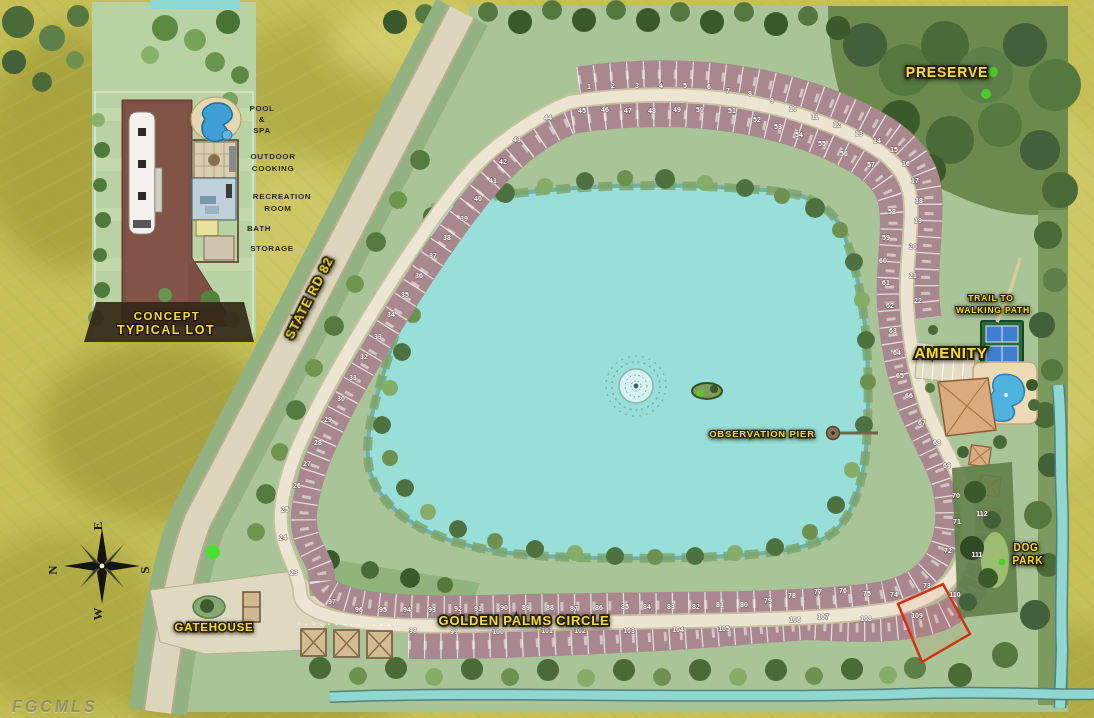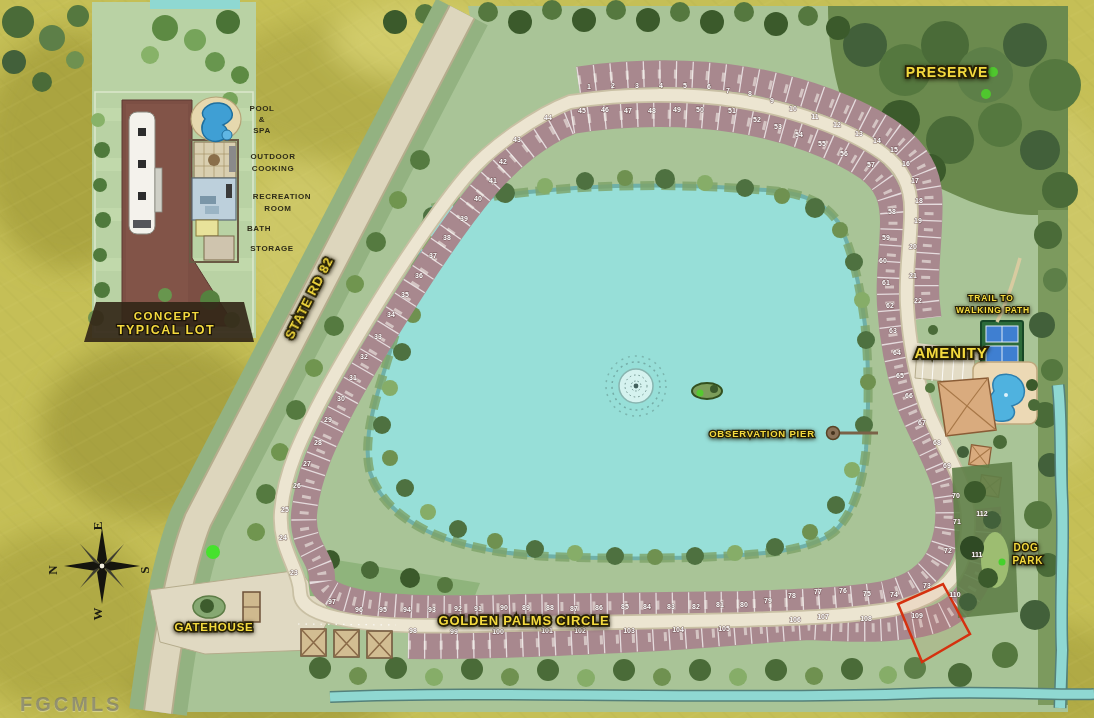--- a/index.html
+++ b/index.html
@@ -3,21 +3,21 @@
 <meta charset="utf-8">
 <style>
   html,body{margin:0;padding:0;background:#9a963f;}
   #stage{position:relative;width:1094px;height:718px;overflow:hidden;background:#c5bf56;font-family:"Liberation Sans",sans-serif;}
   #map-svg{position:absolute;inset:0;width:1094px;height:718px;display:block;}
   .yellow-label{font-family:"Liberation Sans",sans-serif;font-weight:bold;fill:#f4da3e;stroke:#262005;paint-order:stroke;letter-spacing:.8px;text-anchor:middle;filter:drop-shadow(0 1px 2px rgba(25,20,4,.85));}
   .lot-num{font-family:"Liberation Sans",sans-serif;font-weight:bold;font-size:7px;fill:#ffffff;stroke:rgba(80,52,52,.6);stroke-width:1.1px;paint-order:stroke;text-anchor:middle;}
   .inset-label{font-family:"Liberation Sans",sans-serif;font-weight:bold;font-size:8px;fill:#2e2c18;text-anchor:middle;letter-spacing:.6px;}
   .inset-title{font-family:"Liberation Sans",sans-serif;font-weight:bold;fill:#f4da3e;stroke:#1c1407;stroke-width:2.6px;paint-order:stroke;text-anchor:middle;letter-spacing:1.5px;}
   .compass-letter{font-family:"Liberation Serif",serif;font-weight:bold;font-size:13px;fill:#1c1c12;text-anchor:middle;}
-  #watermark{position:absolute;left:20px;bottom:2px;font-size:20px;font-weight:bold;letter-spacing:3px;color:rgba(110,110,98,.62);text-shadow:0 1px 1px rgba(255,255,255,.35);}
+  #watermark{position:absolute;left:12px;bottom:2px;font-size:16px;font-weight:bold;letter-spacing:3px;color:rgba(110,110,98,.62);text-shadow:0 1px 1px rgba(255,255,255,.35);font-style:italic;}
 </style>
 </head>
 <body>
 
 <div id="stage">
 <svg id="map-svg" viewBox="0 0 1094 718">
   <defs>
     <filter id="soft" x="-50%" y="-50%" width="200%" height="200%">
           <feGaussianBlur stdDeviation="14"></feGaussianBlur>
         </filter>

